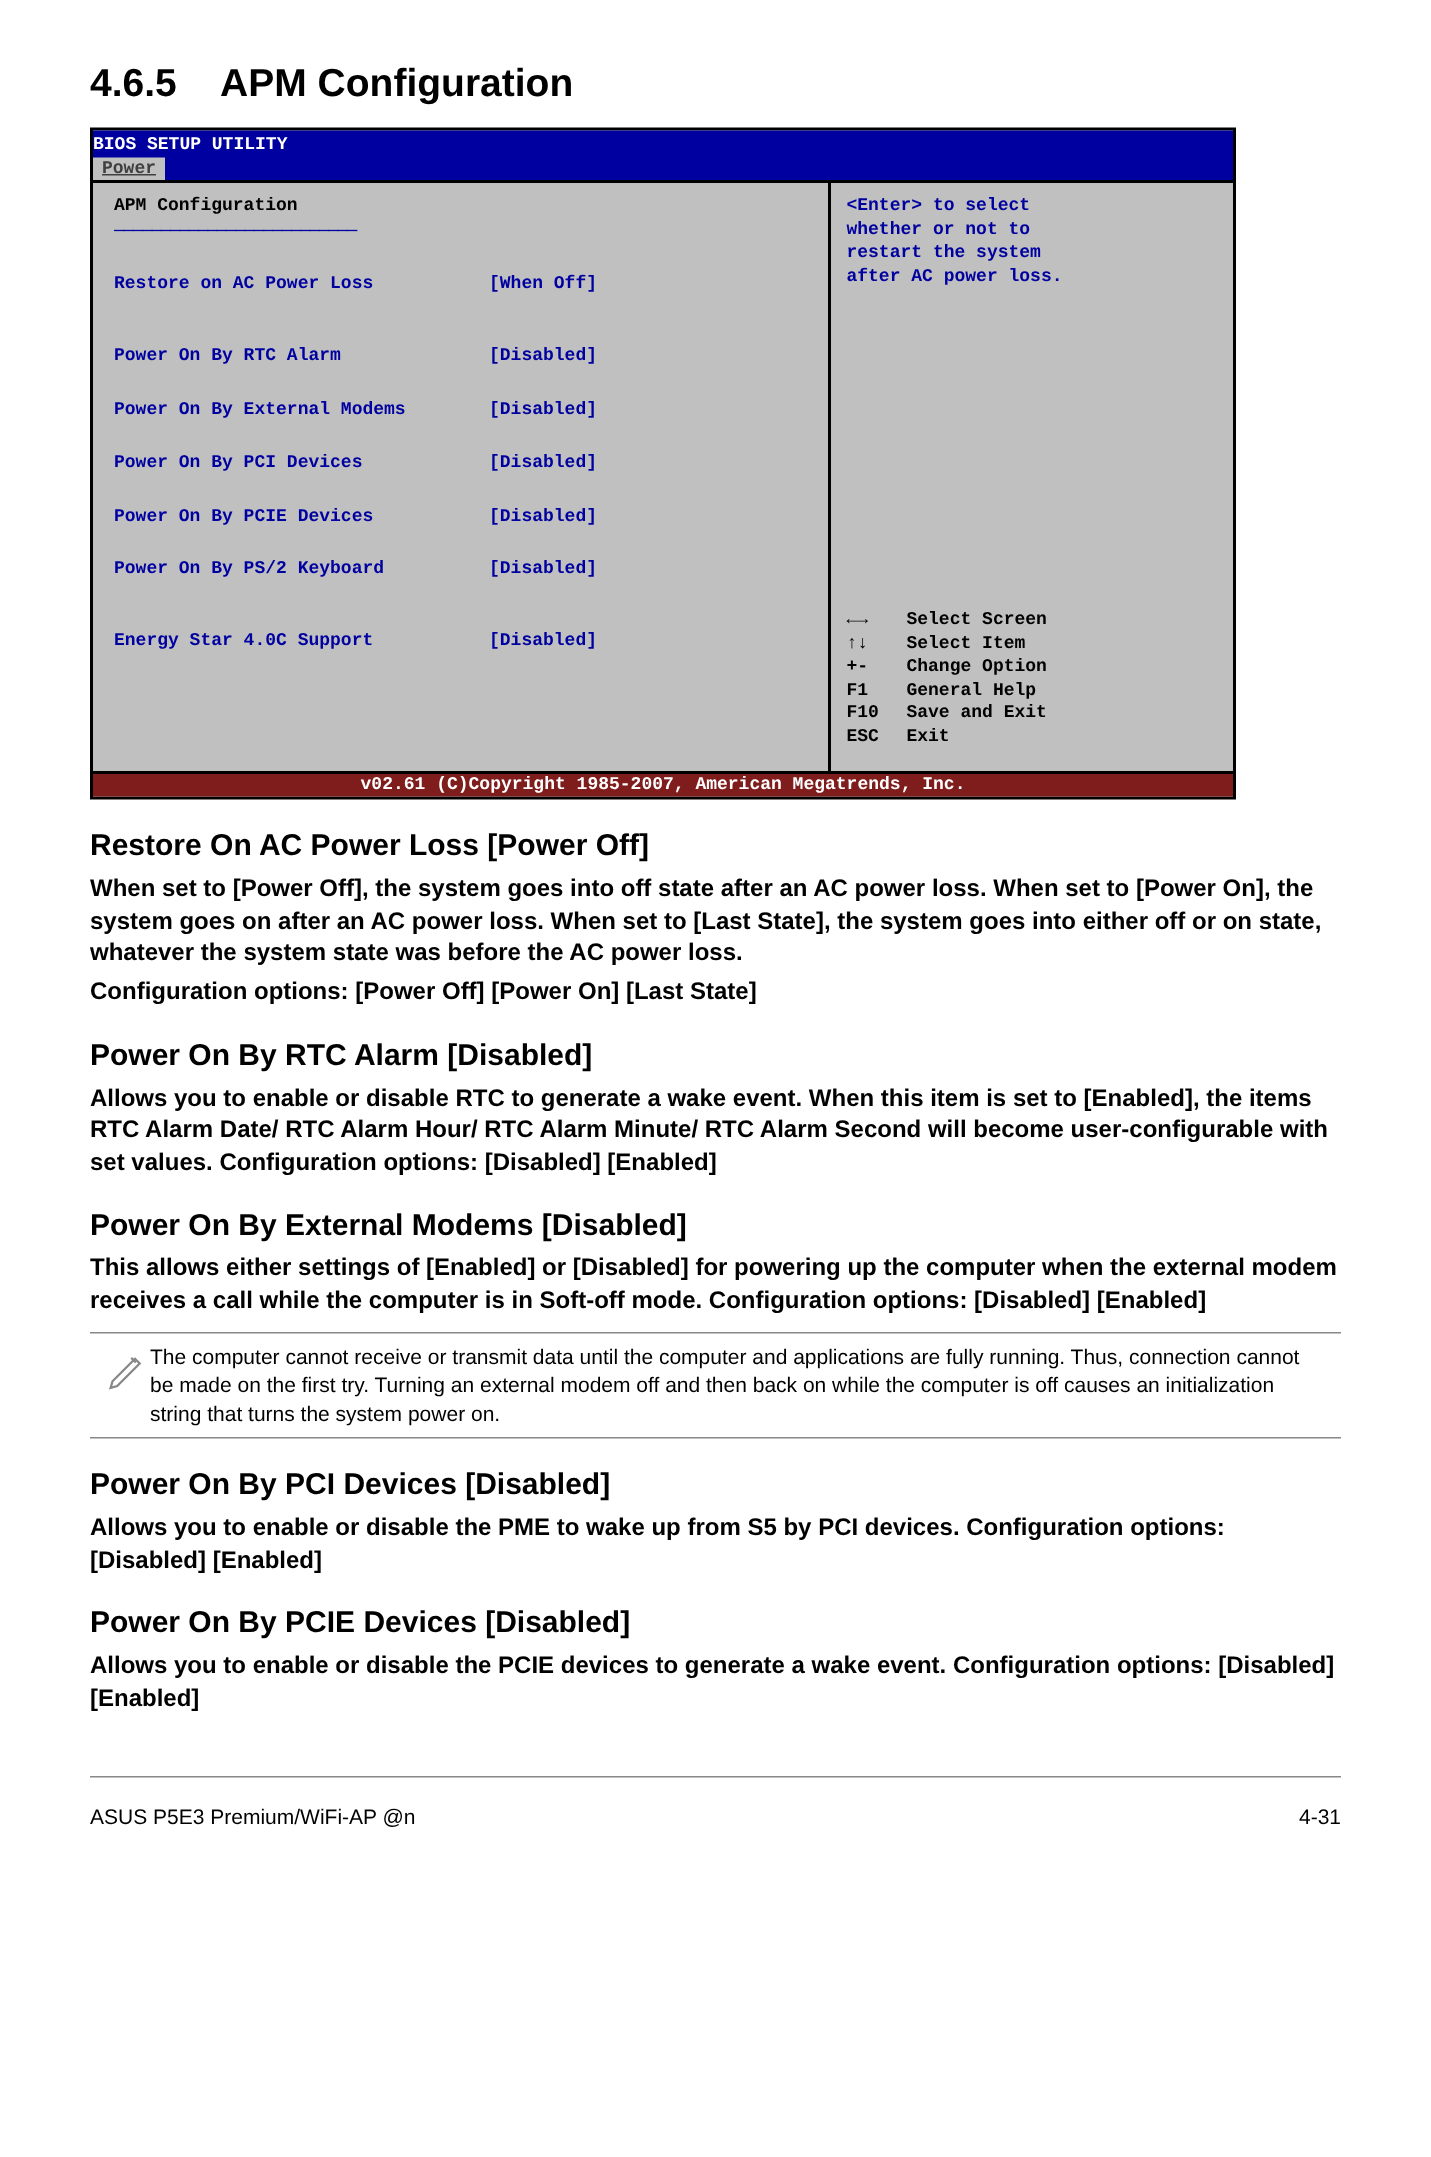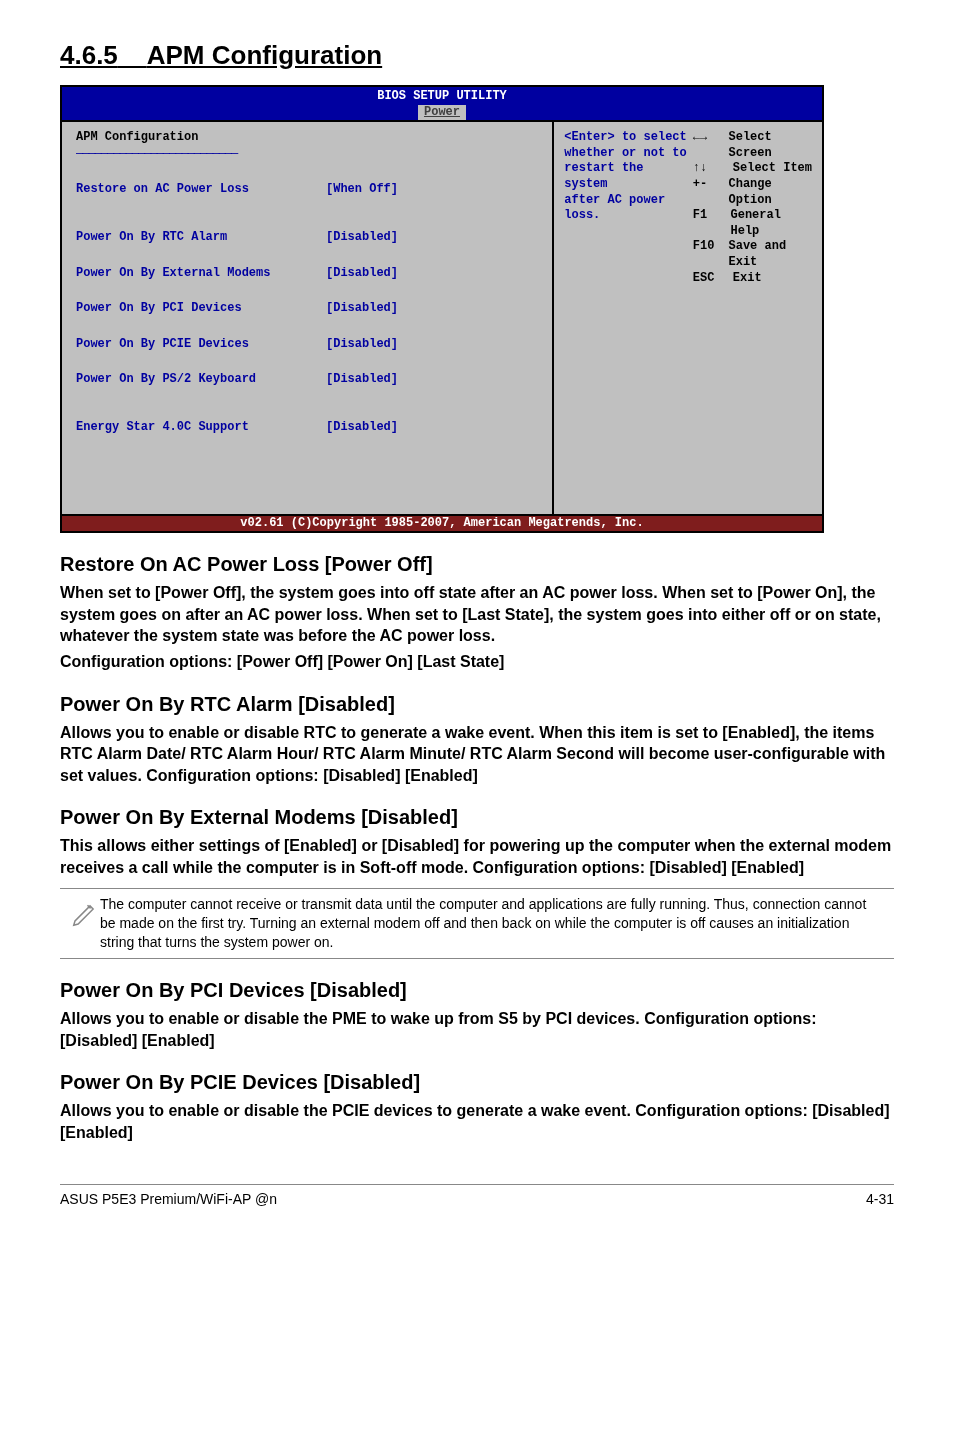--- a/index.html
+++ b/index.html
@@ -7,33 +7,31 @@
   padding: 40px 60px;
   font-family: Arial, Helvetica, sans-serif;
   background: #fff;
   color: #000;
   width: 834px;
 }
 h1.section-title {
   font-size: 26px;
   font-weight: bold;
   margin: 0 0 14px 0;
-  text-decoration: underline;
 }
 .bios-box {
   width: 760px;
   border: 2px solid #000;
   font-family: "Courier New", monospace;
   font-size: 12px;
   line-height: 1.3;
 }
 .bios-header {
   background: #0000a0;
   color: #fff;
-  text-align: center;
   padding: 2px 0 0 0;
   font-weight: bold;
 }
 .bios-tab {
   background: #c0c0c0;
   color: #404040;
   display: inline-block;
   padding: 0 6px;
   font-weight: bold;
   text-decoration: underline;
@@ -66,20 +64,21 @@
   font-weight: bold;
   margin-top: 20px;
 }
 .cfg-label { width: 250px; }
 .cfg-value { }
 .cfg-gap { height: 12px; }
 .bios-right {
   width: 260px;
   padding: 8px 10px;
   display: flex;
+  flex-direction: column;
   justify-content: space-between;
 }
 .help-text { color: #0000a0; font-weight: bold; }
 .key-help { color: #000; font-weight: bold; }
 .key-row { display: flex; }
 .key-sym { width: 40px; }
 .bios-footer {
   background: #7f1d1d;
   color: #fff;
   text-align: center;
@@ -113,21 +112,21 @@
   font-style: italic;
 }
 .note-text {
   font-size: 14px;
   line-height: 1.35;
   padding-right: 20px;
 }
 .footer-line {
   border-top: 1px solid #888;
   margin-top: 40px;
-  padding-top: 6px;
+  padding-top: 18px;
   font-size: 14px;
   display: flex;
   justify-content: space-between;
 }
 </style>
 </head>
 <body>
 
 <h1 class="section-title">
   <span>4.6.5</span>&nbsp;&nbsp;&nbsp;&nbsp;<span>APM Configuration</span>

